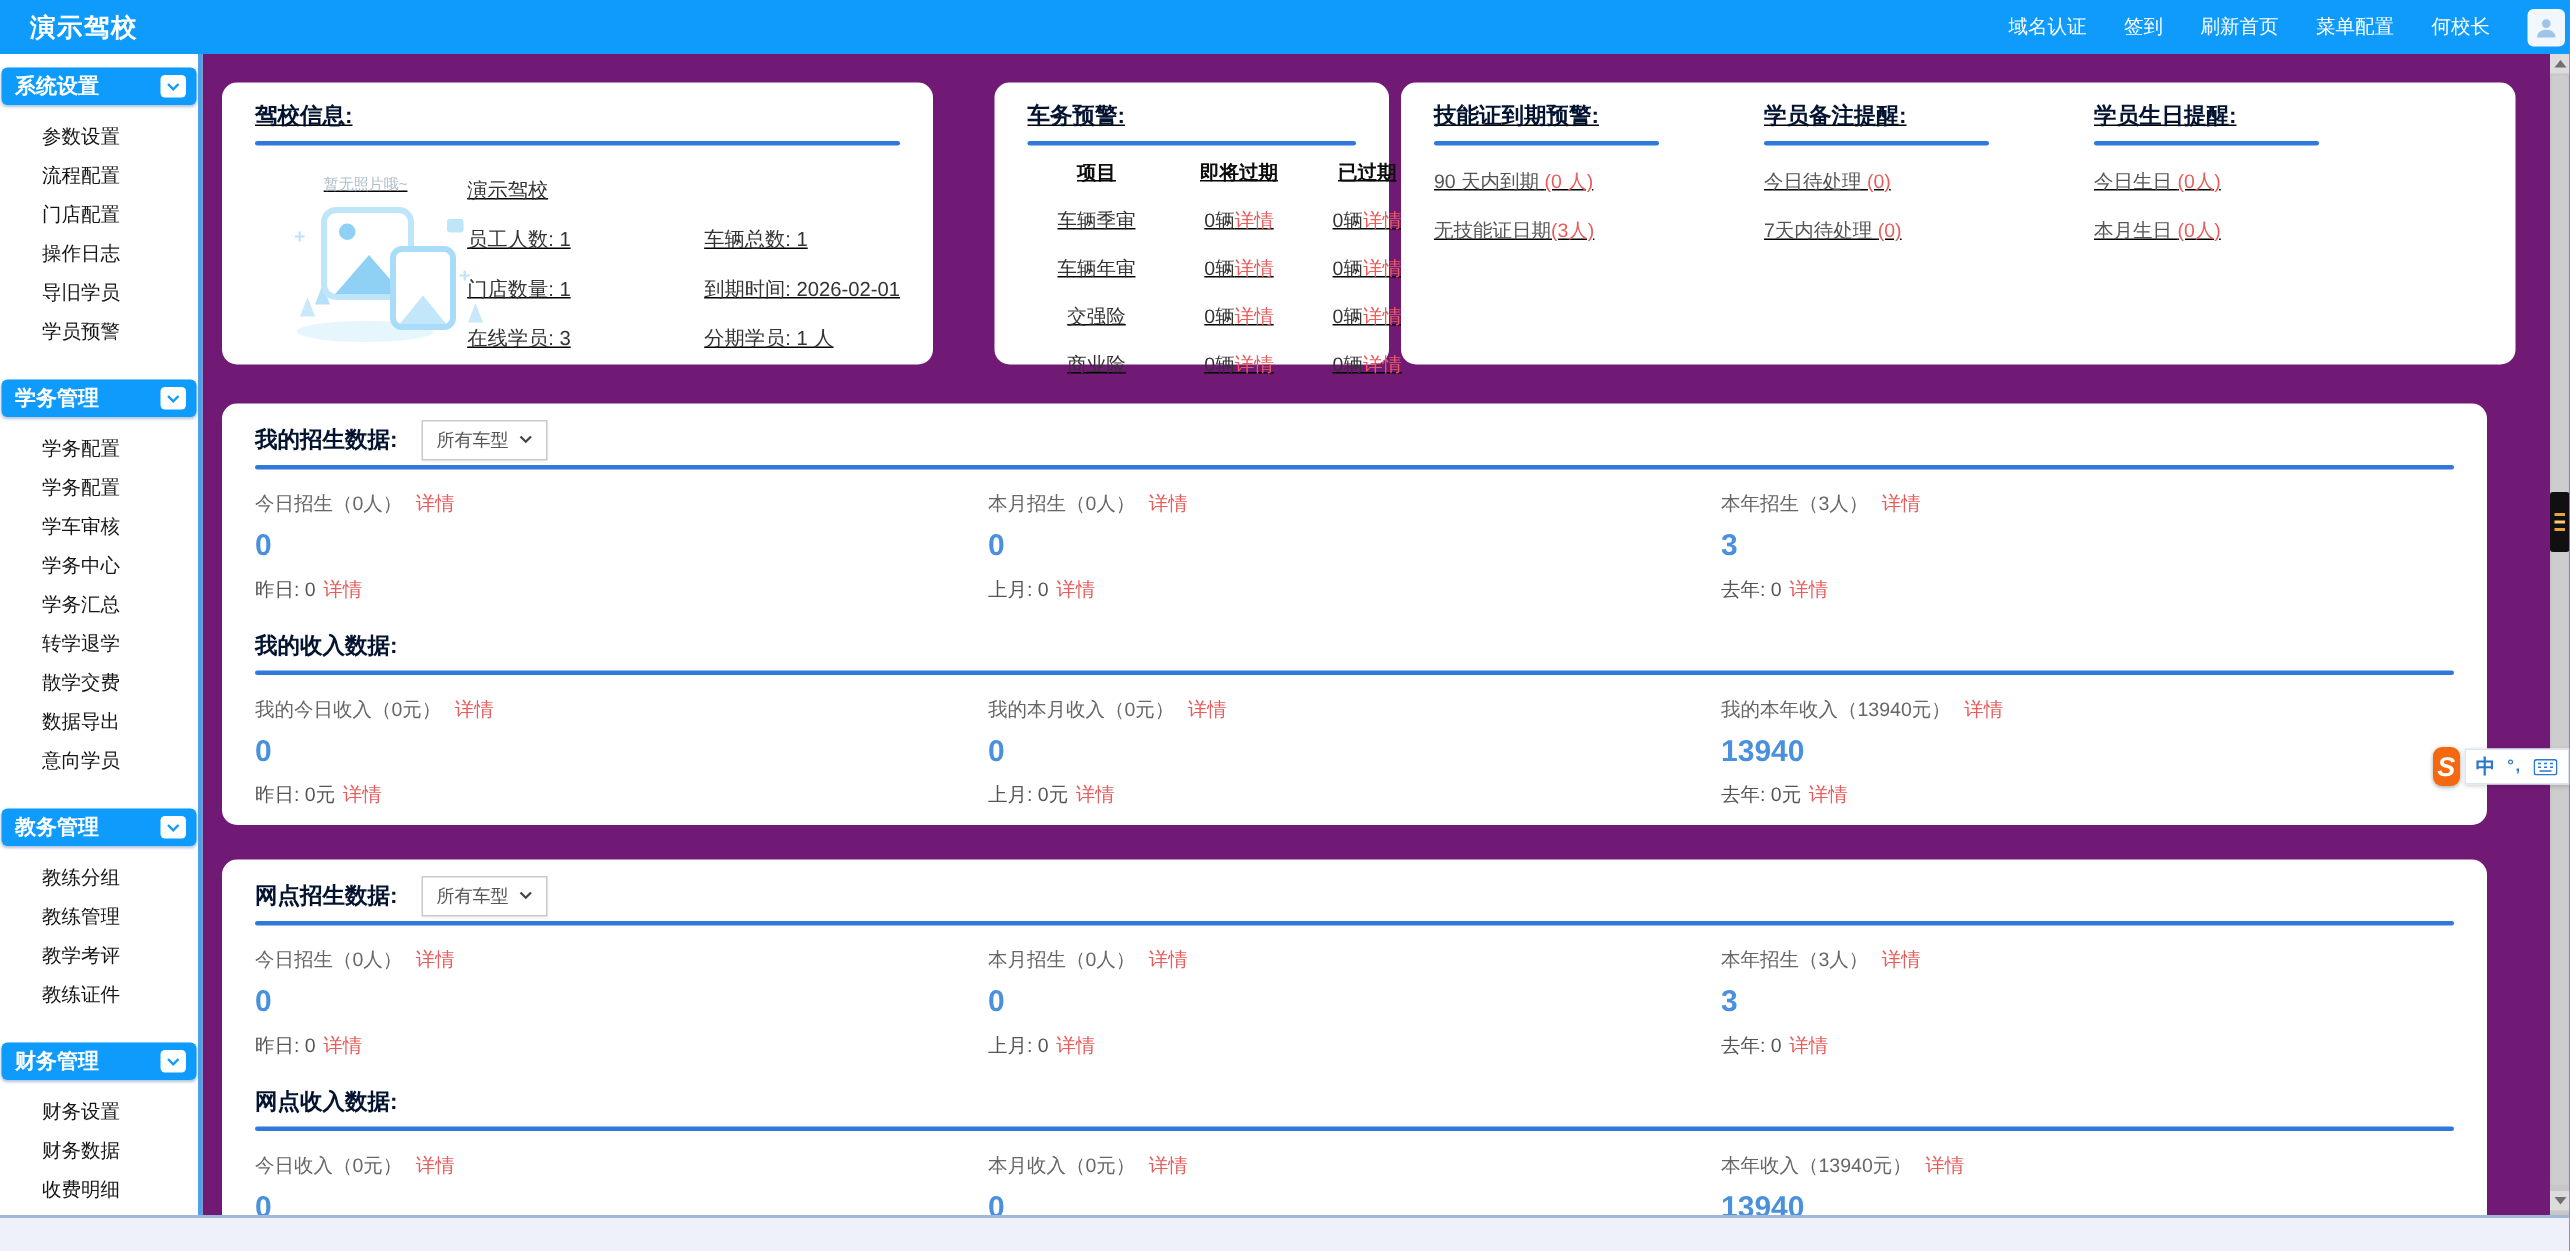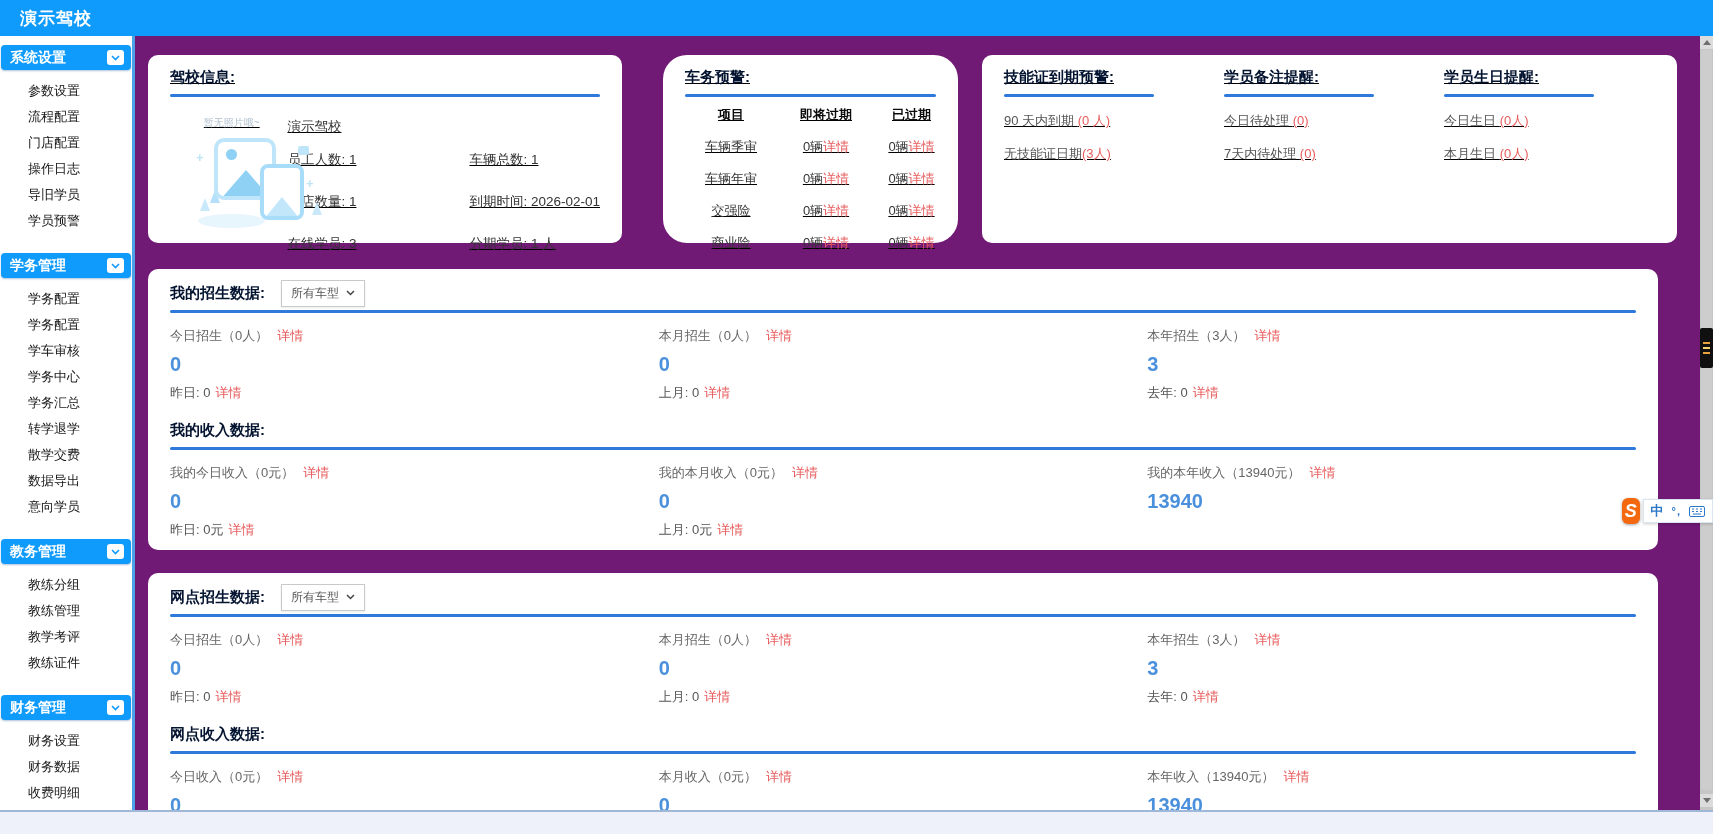--- a/index.html
+++ b/index.html
@@ -26,21 +26,21 @@
 
   
   .content{position:absolute;left:138px;top:36px;width:1562px;height:774px;overflow:hidden;}
   .card{background:#fff;border-radius:10px;}
   .card-title{font-size:15px;font-weight:bold;color:#041430;white-space:nowrap;}
   .rule{height:3px;background:#2e79da;border-radius:2px;margin-top:7px;}
   .red{color:#e85c5c;text-decoration:none;cursor:pointer;}
 
   .row1{display:flex;margin:19px 23px 0 10px;height:188px;text-decoration:underline;}
   .card-a{width:474px;margin-right:41px;padding:13px 22px 0;}
-  .card-b{width:295px;margin-right:24px;padding:13px 22px 0;border-radius:24px;}
+  .card-b{width:263px;margin-right:8px;padding:13px 22px 0;}
   .card-c{flex:1;padding:13px 22px 0;display:flex;gap:44px;}
 
   
   .school-body{display:flex;margin-top:19px;}
   .photo{width:138px;margin-left:24px;text-align:center;}
   .photo-cap{font-size:10px;color:#aebfce;}
   .illus{position:relative;height:96px;margin-top:2px;}
   .ground{position:absolute;left:4px;right:4px;bottom:0;height:14px;background:#e7f5fd;border-radius:50%;}
   .big-frame{position:absolute;left:20px;top:6px;width:62px;height:62px;background:#fff;border:4px solid #bfe5fa;border-radius:10px;overflow:hidden;}
   .big-frame::before{content:"";position:absolute;left:8px;top:7px;width:11px;height:11px;border-radius:50%;background:#8fd0f5;}
@@ -49,21 +49,21 @@
   .small-frame{position:absolute;left:66px;top:32px;width:44px;height:56px;background:#fff;border:4px solid #a9dcf8;border-radius:8px;overflow:hidden;}
   .small-frame::after{content:"";position:absolute;left:0;bottom:-3px;width:0;height:0;
                       border-left:18px solid transparent;border-right:18px solid transparent;border-bottom:22px solid #c2e7fb;}
   .cam{position:absolute;left:104px;top:14px;width:11px;height:9px;background:#bfe5fa;border-radius:2px;}
   .tree{position:absolute;width:0;height:0;border-left:5px solid transparent;border-right:5px solid transparent;border-bottom:13px solid #c9e9fb;}
   .t1{left:6px;top:66px;} .t2{left:16px;top:58px;border-bottom-color:#b4e0f9;} .t3{left:118px;top:70px;}
   .plus{position:absolute;color:#bfe4f9;font-size:13px;font-weight:bold;}
   .p1{left:2px;top:18px;} .p2{left:112px;top:44px;}
   .school-info{margin-left:18px;padding-top:2px;}
   .info-name{font-size:13.5px;color:#333;margin-bottom:15px;}
-  .info-grid{display:grid;grid-template-columns:158px auto;row-gap:15px;font-size:13.5px;color:#333;white-space:nowrap;gap:24px;}
+  .info-grid{display:grid;grid-template-columns:158px auto;row-gap:15px;font-size:13.5px;color:#333;white-space:nowrap;}
 
   
   .vtable{display:grid;grid-template-columns:92px 98px 73px;margin-top:9px;row-gap:14px;text-align:center;font-size:13px;color:#333;}
   .vt-h{font-weight:bold;color:#0c0c0c;}
 
   
   .rem-col{width:176px;}
   .rem-col .rule{width:150px;}
   .rem-line{margin-top:15px;font-size:13px;color:#555;white-space:nowrap;}
   .rem-line:first-of-type{margin-top:18px;}
@@ -109,20 +109,33 @@
   
   .bottom-strip{position:absolute;left:0;top:810px;width:1713px;height:24px;background:#eef1f9;border-top:2px solid #9fb8d8;z-index:7;}
 </style>
 </head>
 <body>
 
 <div id="app">
 
   <header class="topbar">
     <div class="brand">演示驾校</div>
+    <nav class="topnav">
+      <a class="nav-link">域名认证</a>
+      <a class="nav-link">签到</a>
+      <a class="nav-link">刷新首页</a>
+      <a class="nav-link">菜单配置</a>
+      <a class="nav-link">何校长</a>
+      <span class="avatar">
+        <svg width="15" height="15" viewBox="0 0 14 14">
+          <circle cx="7" cy="4.4" r="2.7" fill="#9fc4ea"></circle>
+          <path d="M1.3 13c0-3 2.6-4.7 5.7-4.7s5.7 1.7 5.7 4.7z" fill="#9fc4ea"></path>
+        </svg>
+      </span>
+    </nav>
   </header>
 
   <aside class="sidebar">
     <div class="side-header">
       <span>系统设置</span>
       <span class="side-chev">
         <svg width="9" height="6" viewBox="0 0 9 6">
             <path d="M1 1l3.5 3.5L8 1" stroke="#0f9bfc" stroke-width="1.6" fill="none"></path>
           </svg>
       </span>
@@ -313,20 +326,21 @@
             <div class="l3"><span>昨日: 0元</span><a class="red">详情</a></div>
           </div>
           <div class="stat-col">
             <div class="l1"><span>我的本月收入（0元）</span><a class="red">详情</a></div>
             <div class="big">0</div>
             <div class="l3"><span>上月: 0元</span><a class="red">详情</a></div>
           </div>
           <div class="stat-col">
             <div class="l1"><span>我的本年收入（13940元）</span><a class="red">详情</a></div>
             <div class="big">13940</div>
+            <div class="l3"><span>去年: 0元</span><a class="red">详情</a></div>
           </div>
         </div>
       </div>
     </section>
 
     <section class="card row3">
       <div class="stat-section">
         <div class="stat-head">
           <h2 class="card-title">网点招生数据:</h2>
           <div class="select">

